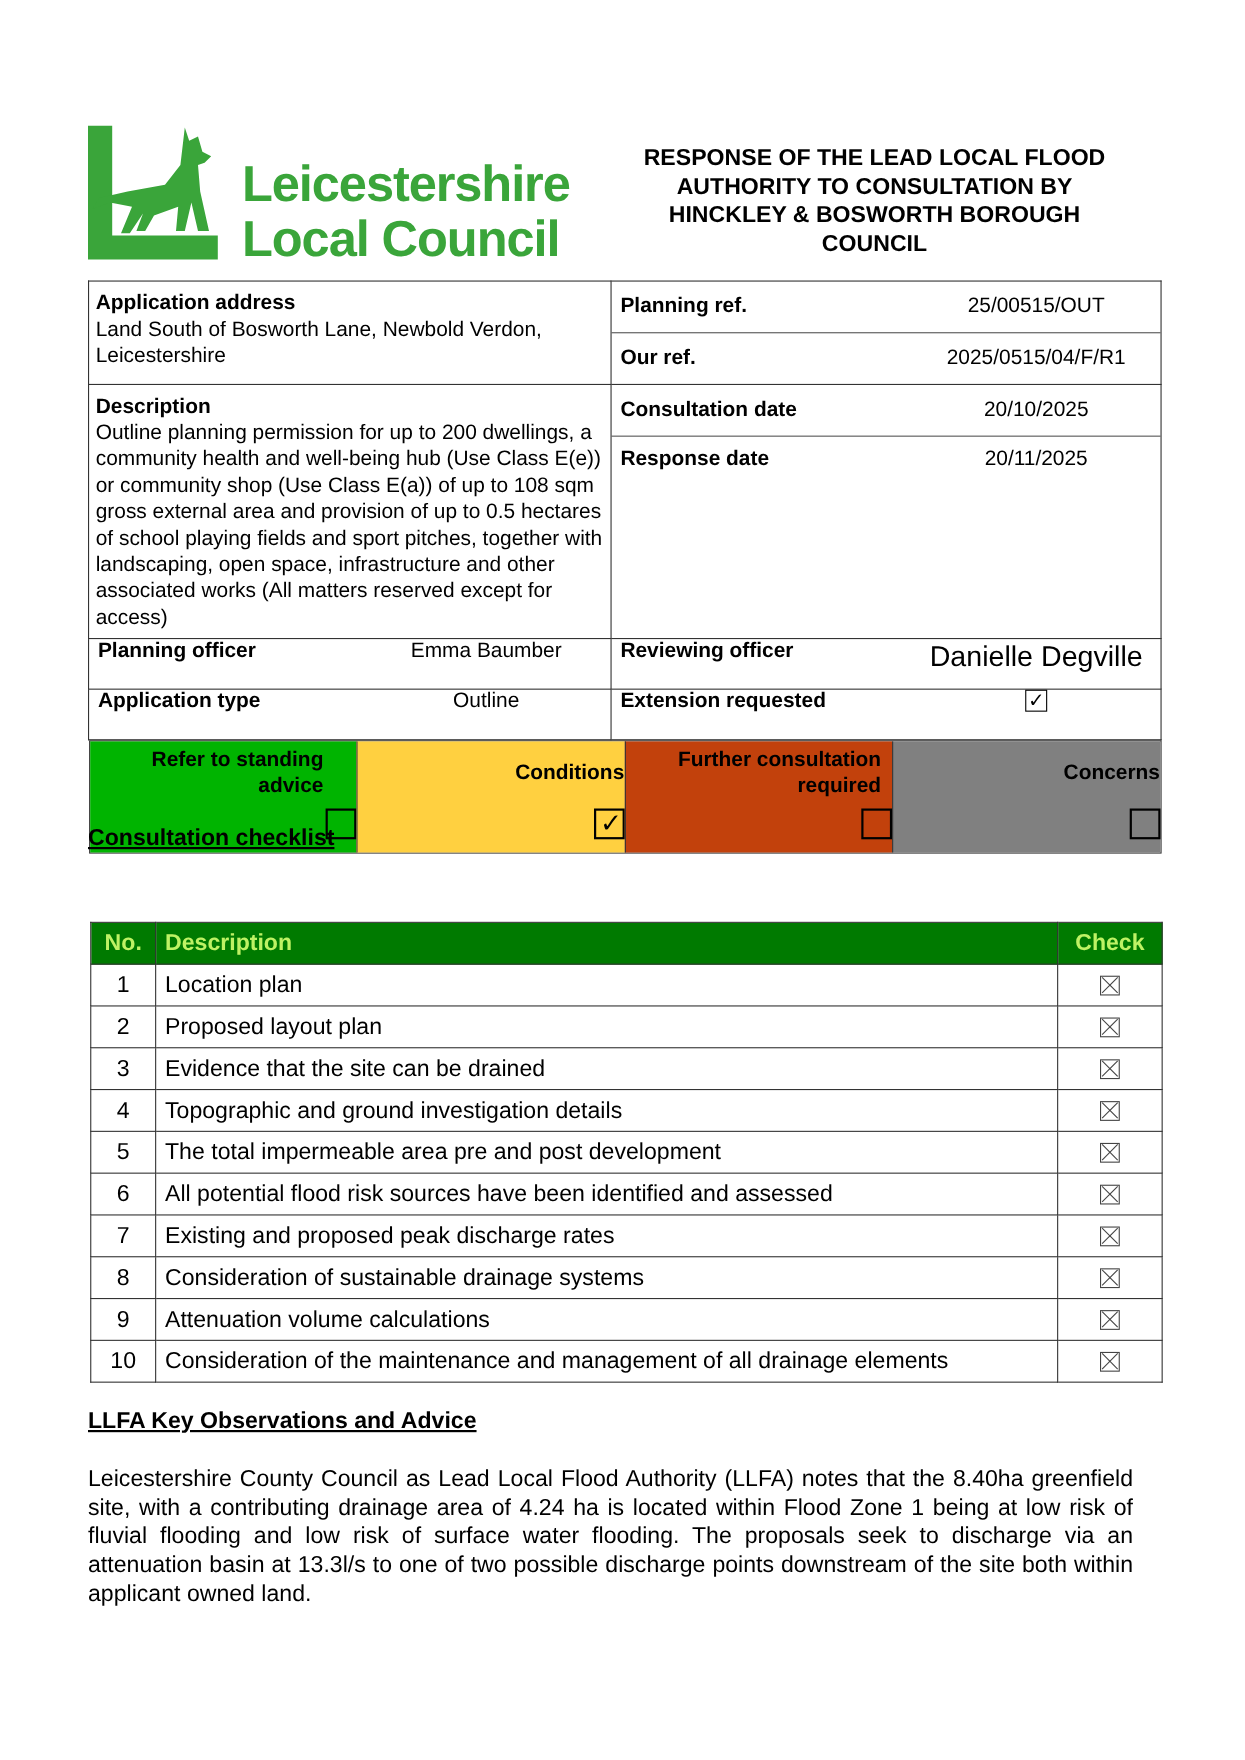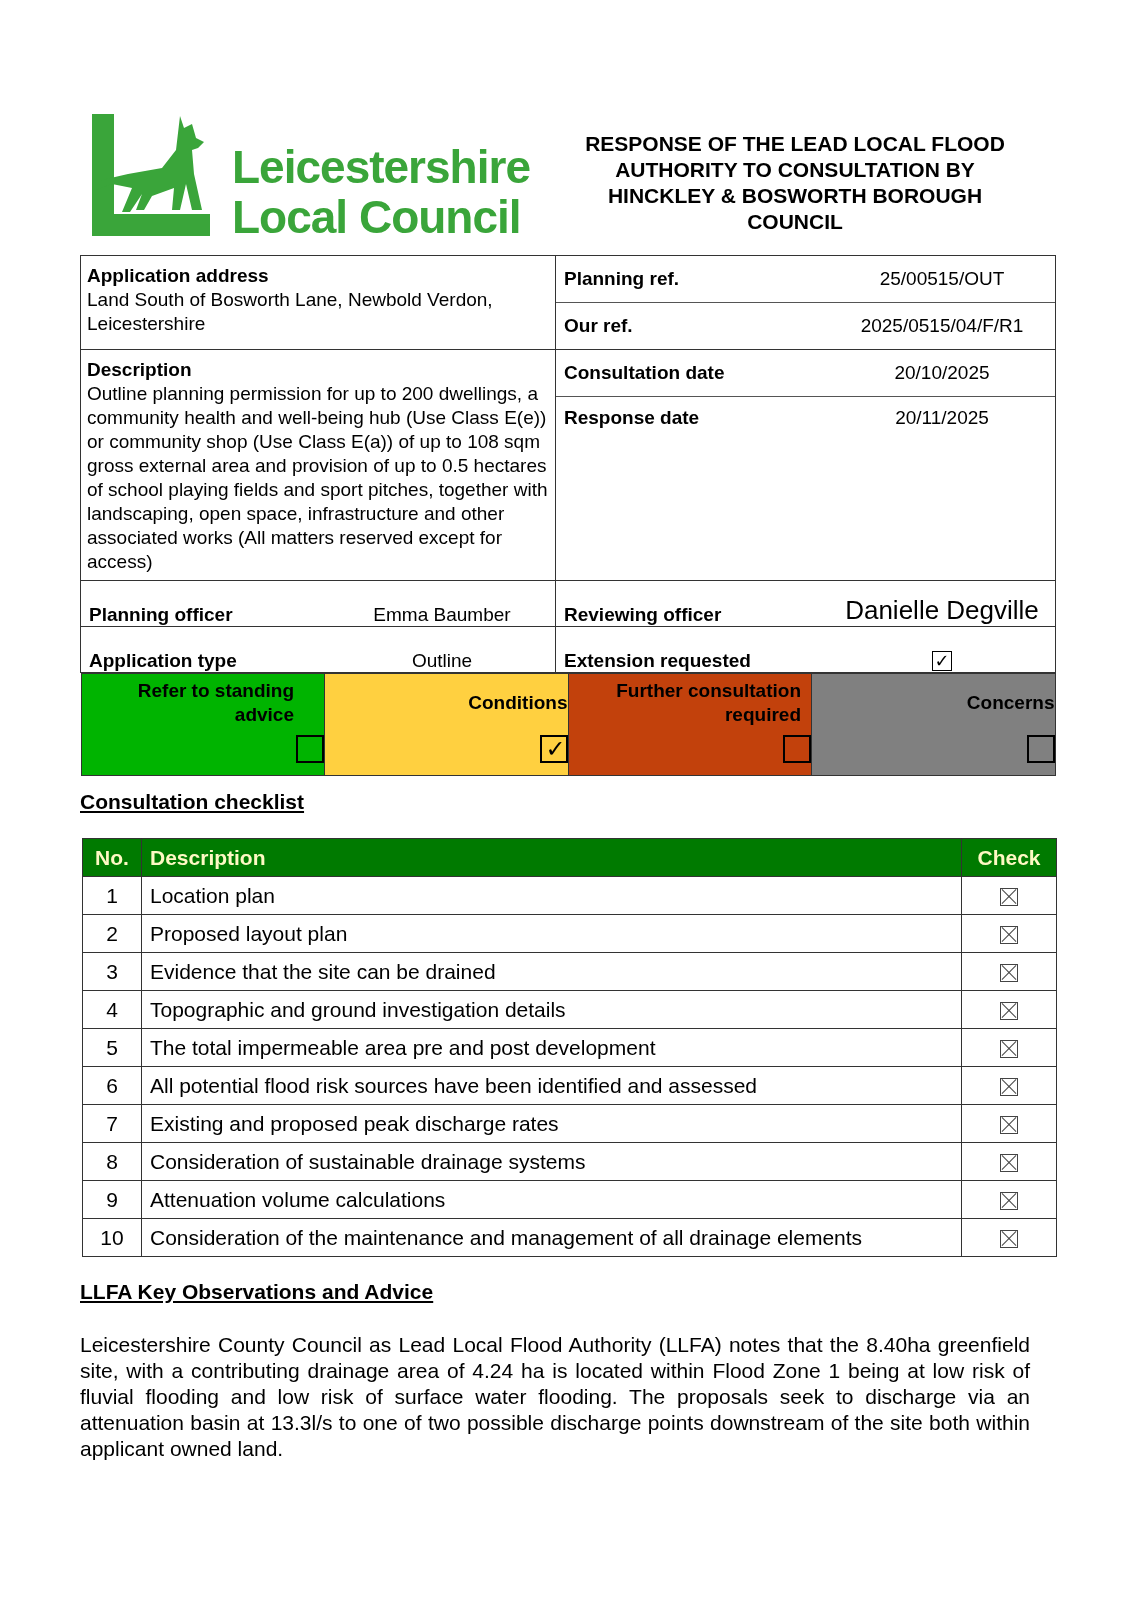--- a/index.html
+++ b/index.html
@@ -1,35 +1,35 @@
 <!DOCTYPE html>
 <html><head>
 <meta charset="utf-8">
 <style>
   html, body { margin:0; padding:0; background:#ffffff; }
   body { width:1132px; height:1600px; position:relative; font-family:"Liberation Sans", sans-serif; color:#000; overflow:hidden; }
-  .logo { position:absolute; left:92px; top:114px; width:450px; height:130px; }
+  .logo { position:absolute; left:80px; top:114px; width:450px; height:130px; }
   .logo-text { position:absolute; left:140px; top:28px; color:#3aa53a; font-family:"Liberation Sans", sans-serif; font-weight:bold; font-size:46px; line-height:50px; letter-spacing:-1px; }
   .title { position:absolute; left:560px; top:131px; width:470px; text-align:center; font-weight:bold; font-size:21px; line-height:26px; }
   table.info { position:absolute; left:80px; top:255px; width:976px; border-collapse:collapse; font-size:19px; }
   table.info td { border:1.5px solid #333; vertical-align:top; padding:0; }
   .cell-pad { padding:8px 6px 6px 6px; line-height:24px; }
   .lbl { font-weight:bold; }
   .kv { display:flex; justify-content:space-between; align-items:center; height:46px; padding:0 8px; border-bottom:1.5px solid #555; }
   .kv:last-child { border-bottom:none; }
   .kv .v { width:210px; text-align:center; }
-  .officer { display:flex; align-items:flex-end; height:45px; padding:0 8px; }
+  .officer { display:flex; align-items:flex-start; height:45px; padding:0 8px; }
   .officer .v { margin-left:auto; width:210px; text-align:center; }
   .status-row td { height:96px; text-align:right; font-weight:bold; vertical-align:top; }
   .status-cell { padding-top:5px; line-height:24px; }
   .cbox { display:inline-block; width:24px; height:24px; border:2px solid #000; margin-top:8px; font-size:24px; line-height:24px; font-weight:normal; }
   .cbox-sm { display:inline-block; width:18px; height:18px; border:1.5px solid #000; font-size:18px; line-height:18px; text-align:center; }
   h2.sec { position:absolute; left:80px; font-size:21px; font-weight:bold; text-decoration:underline; margin:0; }
   table.check { position:absolute; left:82px; top:838px; width:975px; border-collapse:collapse; font-size:21px; }
-  table.check th { background:#007a00; color:#fef9c3; font-weight:bold; text-align:left; height:37px; border:1.5px solid #333; padding:0 8px; }
+  table.check th { background:#007a00; color:#bef264; font-weight:bold; text-align:left; height:37px; border:1.5px solid #333; padding:0 8px; }
   table.check td { border:1.5px solid #333; height:37px; padding:0 8px; }
   table.check td.no, table.check th.no { text-align:center; width:42px; }
   table.check td.ck, table.check th.ck { text-align:center; width:78px; }
   .xbox { display:inline-block; width:16px; height:16px; border:1px solid #444; position:relative; vertical-align:middle; }
   .xbox:before, .xbox:after { content:""; position:absolute; left:-2px; top:7px; width:20px; height:1px; background:#444; }
   .xbox:before { transform:rotate(45deg); } .xbox:after { transform:rotate(-45deg); }
   .para { position:absolute; left:80px; top:1332px; width:950px; font-size:21px; line-height:26px; text-align:justify; margin:0; }
 </style>
 </head>
 <body>
@@ -131,21 +131,21 @@
         <div class="status-cell" style="flex:1;background:#808080;border-left:1px solid #333">
           <div style="padding-top:12px;height:36px">Concerns</div>
           <span class="cbox"></span>
         </div>
       </div>
     </td>
   </tr>
 </tbody>
   </table>
 
-<h2 class="sec" style="top:790px">Consultation checklist</h2>
+<h2 class="sec" style="top:750px">Consultation checklist</h2>
 
 <table class="check">
   <thead>
     <tr>
       <th class="no">No.</th>
       <th>Description</th>
       <th class="ck">Check</th>
     </tr>
   </thead>
   <tbody>

